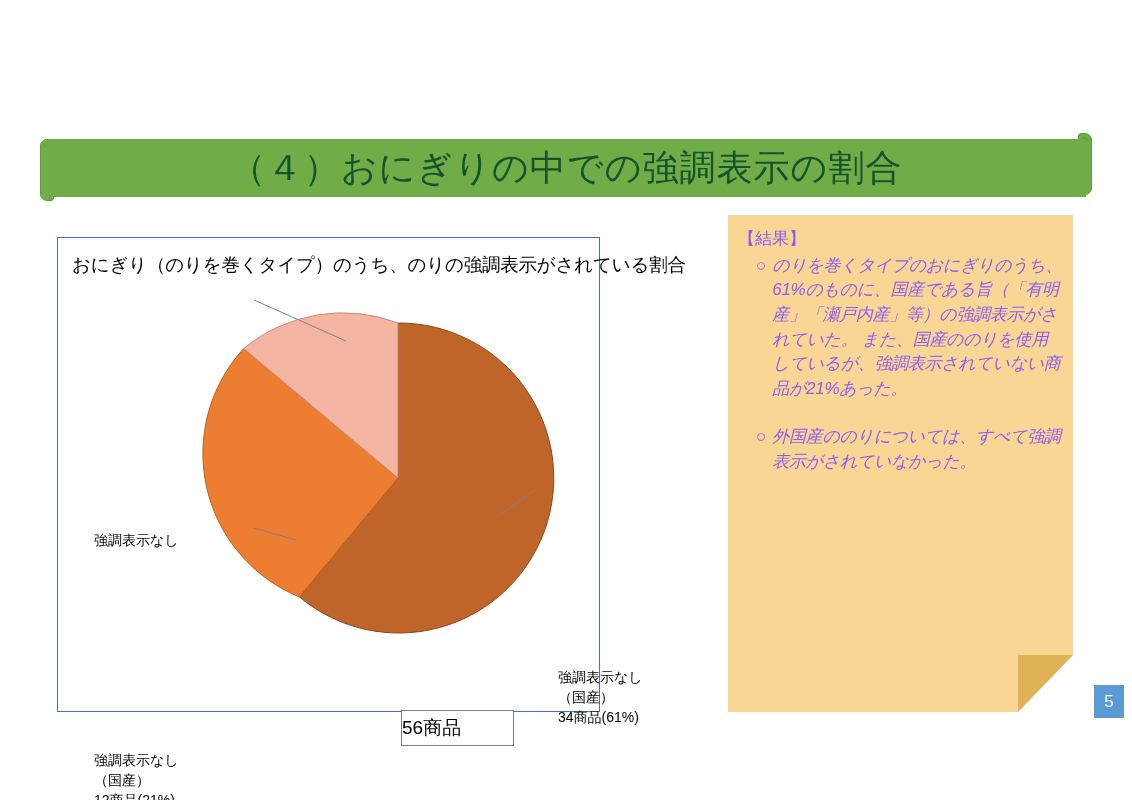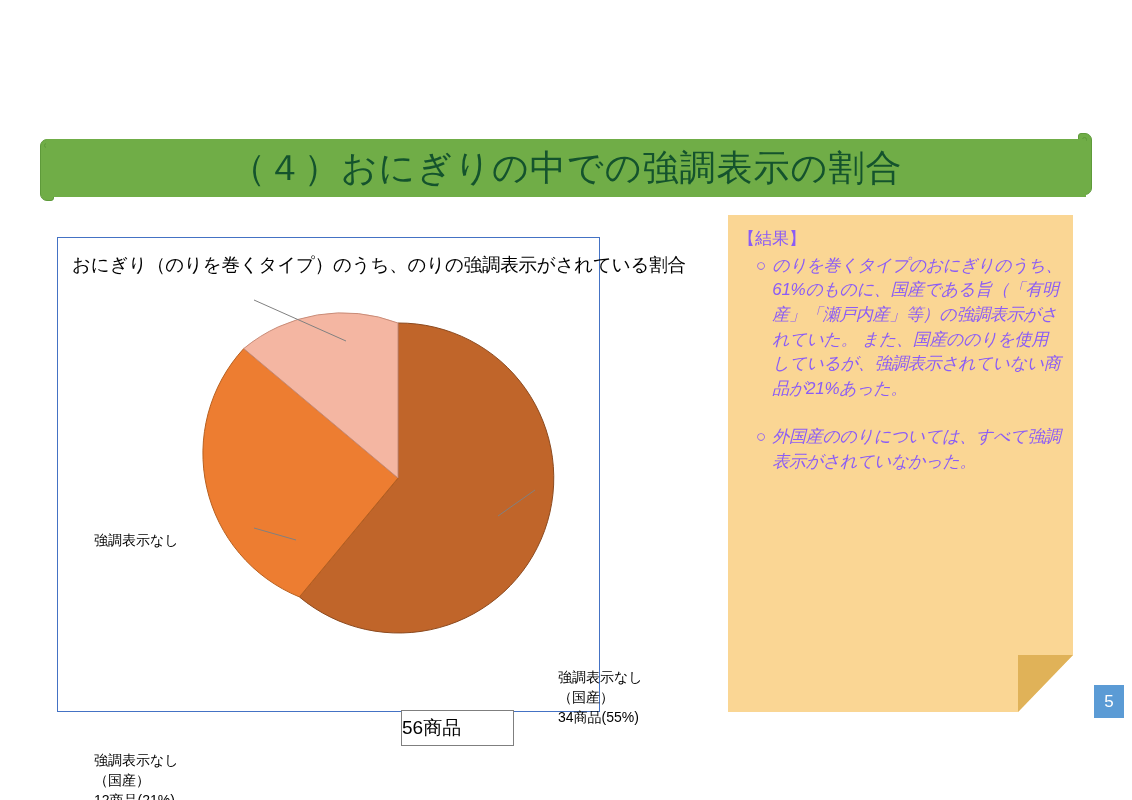--- a/index.html
+++ b/index.html
@@ -266,21 +266,21 @@
 
     <div class="pie-label" id="label-no-domestic">
       <div>強調表示なし</div>
       <div>（国産）</div>
       <div>12商品(21%)</div>
     </div>
 
     <div class="pie-label" id="label-yes-domestic">
       <div>強調表示なし</div>
       <div>（国産）</div>
-      <div>34商品(55%)</div>
+      <div>34商品(61%)</div>
     </div>
 
     <div id="center-total">56商品</div>
   </div>
 
   <div id="note-panel">
     <svg id="note-svg" width="345" height="497" viewBox="0 0 345 497">
       <path d="M 0 0 L 345 0 L 345 440 L 290 497 L 0 497 Z" fill="#fad694"></path>
       <path d="M 345 440 L 290 497 L 290 440 Z" fill="#e0b258"></path>
     </svg>

